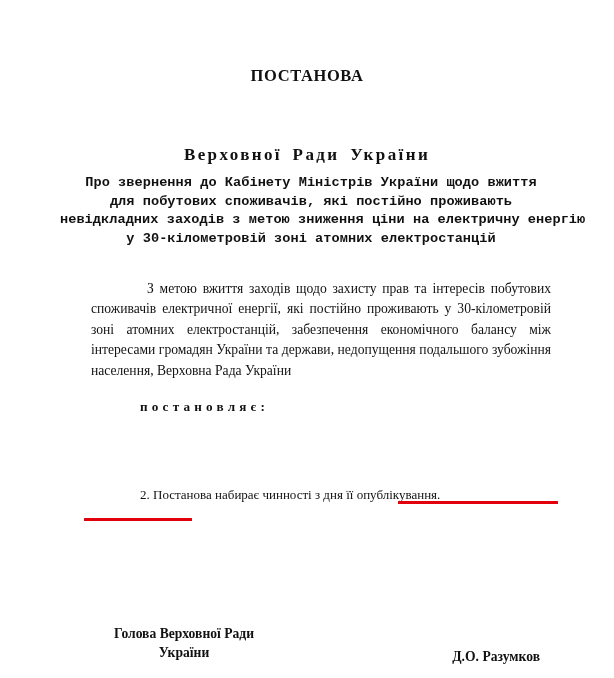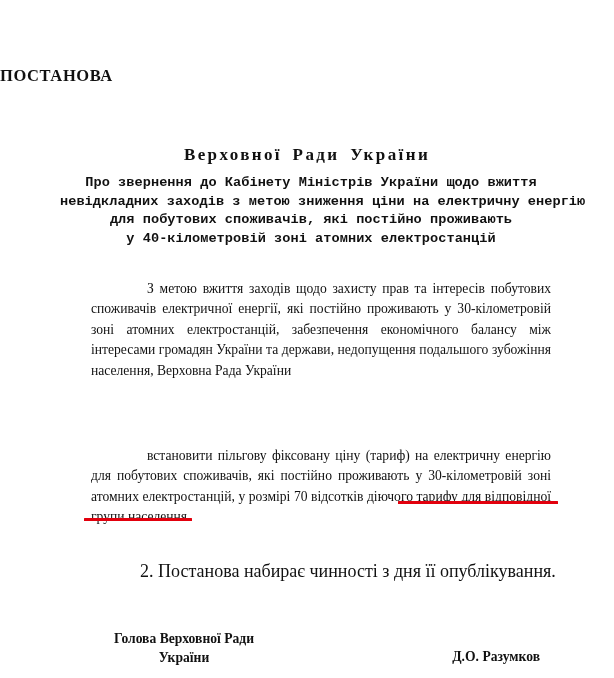--- a/index.html
+++ b/index.html
@@ -23,21 +23,21 @@
     inset: 0;
     background: #ffffff;
   }
 
   
   .doc-title {
     position: absolute;
     left: 0;
     right: 0;
     top: 66px;
-    text-align: left;
+    text-align: center;
     font-weight: bold;
     font-size: 16.5px;
     letter-spacing: 0.6px;
   }
 
   .doc-subtitle {
     position: absolute;
     left: 0;
     right: 0;
     top: 113px;
@@ -94,21 +94,21 @@
     white-space: nowrap;
   }
 
   .para .num {
     font-weight: bold;
   }
 
   .para-2 {
     margin: 0;
     text-align: left;
-    font-size: 18px;
+    font-size: 13px;
     line-height: 20px;
     padding-left: 56px;
   }
 
   
   .redline {
     position: absolute;
     background: #e2000d;
     height: 3px;
     border-radius: 0.5px;
@@ -121,21 +121,21 @@
     position: absolute;
     left: 84px;
     right: 52px;
     top: 624px;
     font-weight: bold;
     font-size: 13.6px;
     line-height: 19px;
   }
   .sig-row {
     display: flex;
-    align-items: flex-end;
+    align-items: flex-start;
     justify-content: space-between;
   }
   .sig-left {
     width: 200px;
     text-align: center;
   }
   .sig-left .l1 { display: block; white-space: nowrap; }
   .sig-left .l2 { display: block; }
   .sig-right {
     align-self: flex-end;
@@ -149,38 +149,38 @@
 <body>
 
 <div class="page">
 
   <div class="doc-title">ПОСТАНОВА</div>
 
   <div class="doc-subtitle">Верховної Ради  України</div>
 
   <div class="heading-block">
     <span class="hline">Про звернення до Кабінету Міністрів України щодо вжиття</span>
+    <span class="hline">для побутових споживачів, які постійно проживають</span>
     <span class="hline">невідкладних заходів з метою зниження ціни на електричну енергію</span>
-    <span class="hline">для побутових споживачів, які постійно проживають</span>
-    <span class="hline">у 40-кілометровій зоні атомних електростанцій</span>
+    <span class="hline">у 30-кілометровій зоні атомних електростанцій</span>
   </div>
 
   <div class="body-area">
 
     <p class="para">З метою вжиття заходів щодо захисту прав та інтересів побутових споживачів електричної енергії, які постійно проживають у 30-кілометровій зоні атомних електростанцій, забезпечення економічного балансу між інтересами громадян України та держави, недопущення подальшого зубожіння населення, Верховна Рада України</p>
 
     <div class="spacer-sm"></div>
 
+    <p class="postanovlyaye">постановляє:</p>
 
     <div class="spacer-lg"></div>
 
 
     <div class="spacer-md"></div>
 
-    <p class="para">встановити пільгову фіксовану ціну (тариф) на електричну енергію для побутових споживачів, які постійно проживають у 30-кілометровій зоні атомних електростанцій, у розмірі 70 відсотків діючого тарифу для відповідної групи населення.</p>
 
     <div class="spacer-lg"></div>
 
     <p class="para-2">2. Постанова набирає чинності з дня її опублікування.</p>
 
   </div>
 
   <div class="redline" id="redline-1" style="background: rgb(226, 0, 13);"></div>
   <div class="redline" id="redline-2" style="background: rgb(226, 0, 13);"></div>
 

